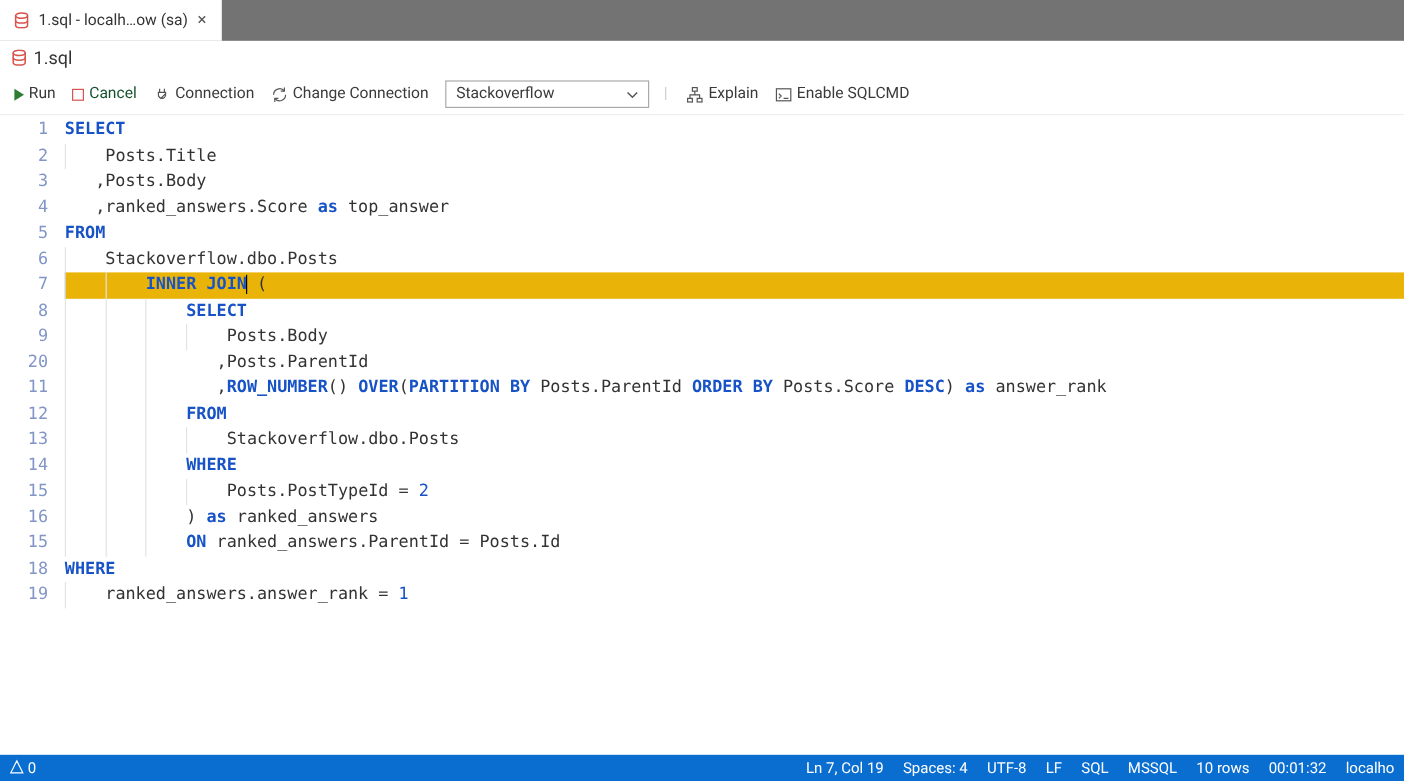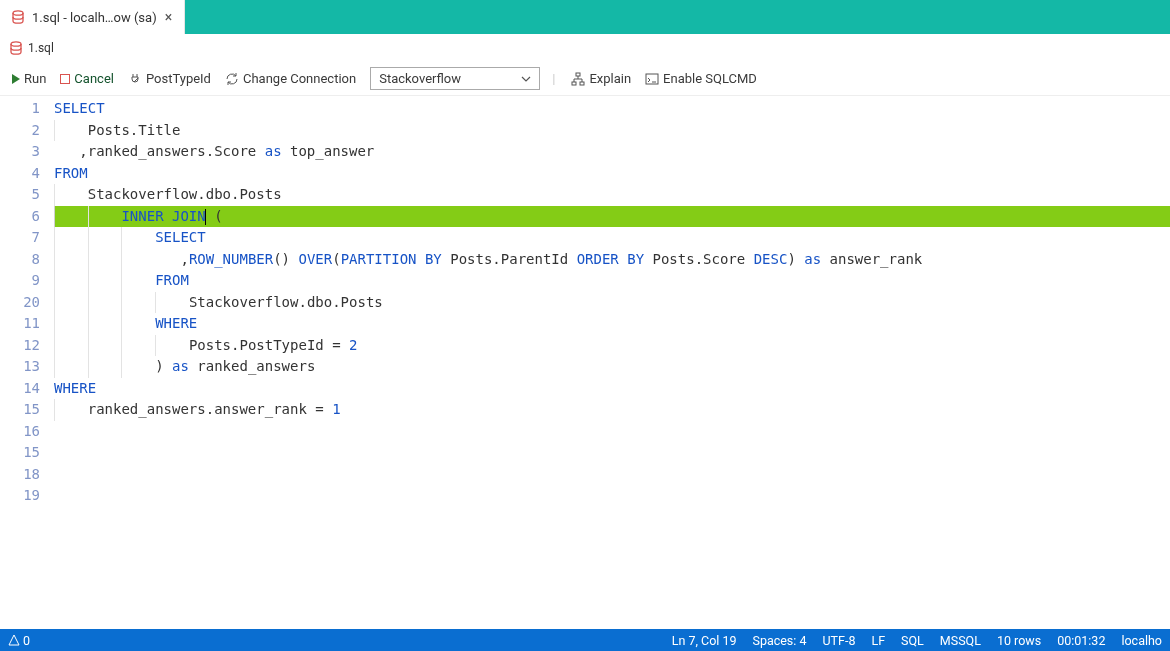--- a/index.html
+++ b/index.html
@@ -1,44 +1,44 @@
 <!DOCTYPE html>
 <html><head>
 <meta charset="utf-8">
 <style>
   * { box-sizing: border-box; }
   html, body { margin: 0; padding: 0; height: 100%; font-family: -apple-system, BlinkMacSystemFont, "Segoe UI", Roboto, sans-serif; font-size: 13px; overflow: hidden; }
   body { display: flex; flex-direction: column; height: 651px; width: 1170px; background: #fff; }
 
-  .tabrow { height: 34px; background: #14b8a6; display: flex; align-items: stretch; }
+  .tabrow { height: 34px; background: #737373; display: flex; align-items: stretch; }
   .tab { background: #fff; border-right: 1px solid #e5e5e5; padding: 0 12px; display: flex; align-items: center; gap: 8px; font-size: 13px; }
   .tab .icon-db { color: #d9534f; }
   .tab-title { color: #333; }
   .tab-close { color: #555; cursor: pointer; font-size: 14px; }
 
-  .subtab { height: 28px; padding: 6px 10px; display: flex; align-items: center; gap: 6px; font-size: 12px; color: #333; }
+  .subtab { height: 28px; padding: 6px 10px; display: flex; align-items: center; gap: 6px; font-size: 15px; color: #333; }
   .subtab .icon-db { color: #d9534f; }
 
   .toolbar { height: 34px; display: flex; align-items: center; gap: 6px; padding: 0 8px; border-bottom: 1px solid #eee; font-size: 13px; color: #3a3a3a; }
   .tbtn { display: flex; align-items: center; gap: 4px; padding: 2px 4px; cursor: pointer; }
   .tbtn.disabled { color: #14532d; }
   .tri { width:0;height:0;border-top:5px solid transparent;border-bottom:5px solid transparent;border-left:8px solid #2e7d32; display:inline-block; }
   .sq { width:10px;height:10px;border:1.5px solid #d9534f;display:inline-block; }
   .plugicon, .refreshicon, .diagramicon, .cmdicon { display:inline-flex; }
   .connsel { border:1px solid #aaa; padding:3px 8px; min-width:170px; display:flex; justify-content:space-between; align-items:center; margin-left:4px; }
   .sep { color:#ccc; margin:0 6px; }
 
   .editor { flex:1; display:flex; font-family: Menlo, Consolas, "DejaVu Sans Mono", monospace; font-size: 14px; line-height: 21.5px; }
   .gutter { width:54px; text-align:right; color:#8195c7; padding:2px 14px 0 0; user-select:none; }
   .gutter div { height:21.5px; }
   .code { flex:1; padding:2px 0 0 0; position:relative; }
   .codeline { height:21.5px; white-space:pre; position:relative; }
-  .codeline.current { background:#84cc16; }
+  .codeline.current { background:#eab308; }
   .codeline.current::before { content:''; position:absolute; left:0; top:0; bottom:0; width:1px; background:#d0d0d0; }
-  .kw { color:#1753c6; font-weight:400; }
+  .kw { color:#1753c6; font-weight:700; }
   .plain { color:#333; }
   .num { color:#1753c6; }
   .cursor { display:inline-block; width:1px; height:16px; background:#000; vertical-align:middle; margin-left:-1px; }
 
   .indent-guide { display:inline-block; border-left:1px solid #e3e3e3; width:0; height:21.5px; vertical-align:top; margin-right:-1px; }
 
   .statusbar { height:22px; background:#0a6ed1; color:#fff; display:flex; align-items:center; font-size:12.5px; padding:0 8px; justify-content:space-between; }
   .status-left, .status-right { display:flex; gap:16px; align-items:center; }
   .status-item { white-space:nowrap; }
 
@@ -80,21 +80,21 @@
   <div class="tbtn disabled">
     <span class="sq"></span>
     <span>Cancel</span>
   </div>
   <div class="tbtn">
     <span class="plugicon">
       <svg width="14" height="14" viewBox="0 0 14 14">
           <path d="M4 8l2 2 4-4M5 2v3M9 2v3M4 5h6v2a3 3 0 01-6 0V5z" fill="none" stroke="#555" stroke-width="1"></path>
         </svg>
     </span>
-    <span>PostTypeId</span>
+    <span>Connection</span>
   </div>
   <div class="tbtn">
     <span class="refreshicon">
       <svg width="14" height="14" viewBox="0 0 14 14">
           <path d="M2 7a5 5 0 019-3M12 7a5 5 0 01-9 3M11 1v3H8M3 13v-3h3" fill="none" stroke="#555" stroke-width="1"></path>
         </svg>
     </span>
     <span>Change Connection</span>
   </div>
   <div class="connsel">
@@ -146,31 +146,35 @@
       <div>14</div>
       <div>15</div>
       <div>16</div>
       <div>15</div>
       <div>18</div>
       <div>19</div>
     </div>
   <div class="code" id="code">
       <div class="codeline"><span class="kw">SELECT</span></div>
       <div class="codeline"><span class="indent-guide"></span>    <span class="plain">Posts.Title</span></div>
+      <div class="codeline"><span class="plain">   ,Posts.Body</span></div>
       <div class="codeline"><span class="plain">   ,ranked_answers.Score </span><span class="kw">as</span><span class="plain"> top_answer</span></div>
       <div class="codeline"><span class="kw">FROM</span></div>
       <div class="codeline"><span class="indent-guide"></span>    <span class="plain">Stackoverflow.dbo.Posts</span></div>
       <div class="codeline current"><span class="indent-guide"></span>    <span class="indent-guide"></span>    <span class="plain"></span><span class="kw">INNER JOIN</span><span class="cursor"></span><span class="plain"> (</span></div>
       <div class="codeline"><span class="indent-guide"></span>    <span class="indent-guide"></span>    <span class="indent-guide"></span>    <span class="plain"></span><span class="kw">SELECT</span></div>
+      <div class="codeline"><span class="indent-guide"></span>    <span class="indent-guide"></span>    <span class="indent-guide"></span>    <span class="indent-guide"></span>    <span class="plain">Posts.Body</span></div>
+      <div class="codeline"><span class="indent-guide"></span>    <span class="indent-guide"></span>    <span class="indent-guide"></span>    <span class="plain">   ,Posts.ParentId</span></div>
       <div class="codeline"><span class="indent-guide"></span>    <span class="indent-guide"></span>    <span class="indent-guide"></span>    <span class="plain">   ,</span><span class="kw">ROW_NUMBER</span><span class="plain">() </span><span class="kw">OVER</span><span class="plain">(</span><span class="kw">PARTITION BY</span><span class="plain"> Posts.ParentId </span><span class="kw">ORDER BY</span><span class="plain"> Posts.Score </span><span class="kw">DESC</span><span class="plain">) </span><span class="kw">as</span><span class="plain"> answer_rank</span></div>
       <div class="codeline"><span class="indent-guide"></span>    <span class="indent-guide"></span>    <span class="indent-guide"></span>    <span class="plain"></span><span class="kw">FROM</span></div>
       <div class="codeline"><span class="indent-guide"></span>    <span class="indent-guide"></span>    <span class="indent-guide"></span>    <span class="indent-guide"></span>    <span class="plain">Stackoverflow.dbo.Posts</span></div>
       <div class="codeline"><span class="indent-guide"></span>    <span class="indent-guide"></span>    <span class="indent-guide"></span>    <span class="plain"></span><span class="kw">WHERE</span></div>
       <div class="codeline"><span class="indent-guide"></span>    <span class="indent-guide"></span>    <span class="indent-guide"></span>    <span class="indent-guide"></span>    <span class="plain">Posts.PostTypeId = </span><span class="num">2</span></div>
       <div class="codeline"><span class="indent-guide"></span>    <span class="indent-guide"></span>    <span class="indent-guide"></span>    <span class="plain">) </span><span class="kw">as</span><span class="plain"> ranked_answers</span></div>
+      <div class="codeline"><span class="indent-guide"></span>    <span class="indent-guide"></span>    <span class="indent-guide"></span>    <span class="plain"></span><span class="kw">ON</span><span class="plain"> ranked_answers.ParentId = Posts.Id</span></div>
       <div class="codeline"><span class="kw">WHERE</span></div>
       <div class="codeline"><span class="indent-guide"></span>    <span class="plain">ranked_answers.answer_rank = </span><span class="num">1</span></div>
     </div>
 </div>
 
 <div class="statusbar">
   <div class="status-left">
     <span class="status-item">
       <svg width="12" height="12" viewBox="0 0 12 12" style="display:inline;vertical-align:-1px">
           <path d="M6 1l5 10H1z" fill="none" stroke="#fff" stroke-width="1"></path>

